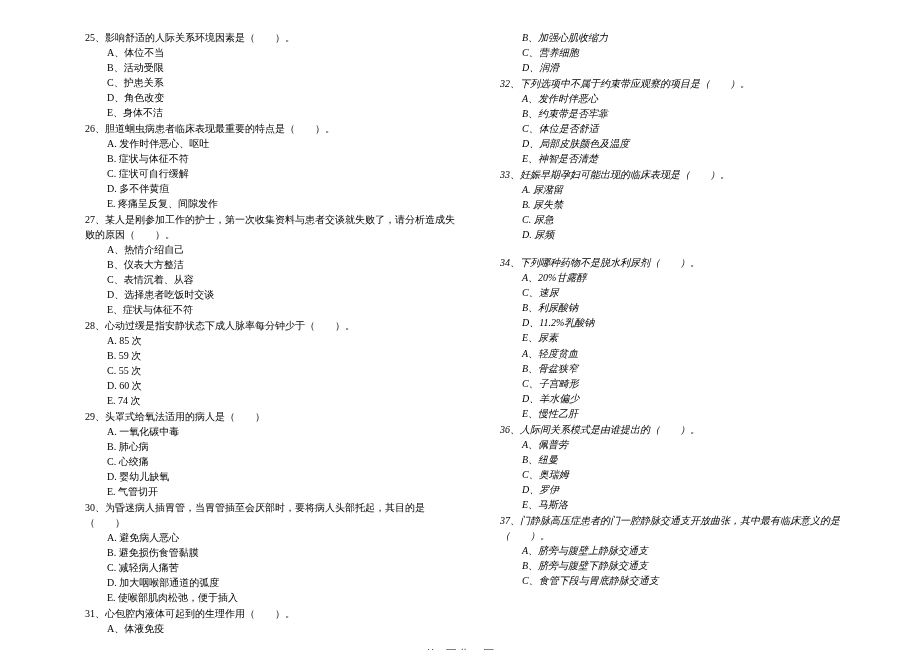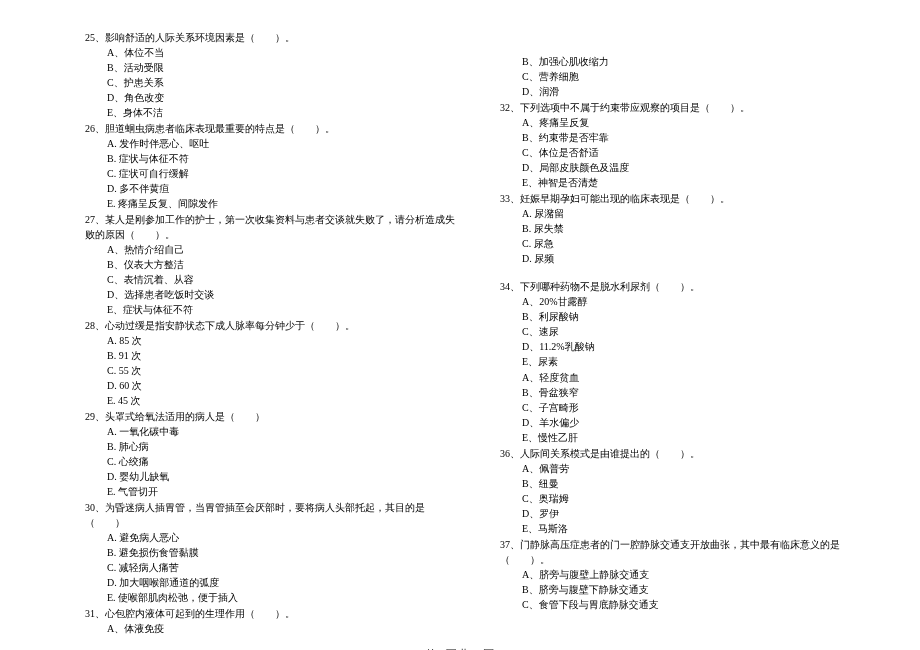--- a/index.html
+++ b/index.html
@@ -14,30 +14,30 @@
       font-family: "SimSun", "宋体", serif;
       font-size: 10px;
       color: #000;
       display: flex;
       flex-direction: column;
     }
     .content {
       display: flex;
       flex: 1;
       padding: 30px 45px 10px 85px;
-      align-items: center;
     }
     .column {
       flex: 1;
     }
     .col-left {
       padding-right: 30px;
     }
     .col-right {
       padding-left: 10px;
+      font-style: italic;
     }
     .question {
       margin-bottom: 1px;
       line-height: 15px;
     }
     .q-stem {
       margin-left: 0;
     }
     .q-option {
       margin-left: 22px;
@@ -77,24 +77,24 @@
       <div class="q-option">A、热情介绍自己</div>
       <div class="q-option">B、仪表大方整洁</div>
       <div class="q-option">C、表情沉着、从容</div>
       <div class="q-option">D、选择患者吃饭时交谈</div>
       <div class="q-option">E、症状与体征不符</div>
     </div>
 
     <div class="question">
       <div class="q-stem">28、心动过缓是指安静状态下成人脉率每分钟少于（　　）。</div>
       <div class="q-option">A. 85 次</div>
-      <div class="q-option">B. 91 次</div>
+      <div class="q-option">B. 59 次</div>
       <div class="q-option">C. 55 次</div>
       <div class="q-option">D. 60 次</div>
-      <div class="q-option">E. 45 次</div>
+      <div class="q-option">E. 74 次</div>
     </div>
 
     <div class="question">
       <div class="q-stem">29、头罩式给氧法适用的病人是（　　）</div>
       <div class="q-option">A. 一氧化碳中毒</div>
       <div class="q-option">B. 肺心病</div>
       <div class="q-option">C. 心绞痛</div>
       <div class="q-option">D. 婴幼儿缺氧</div>
       <div class="q-option">E. 气管切开</div>
     </div>
@@ -118,42 +118,42 @@
   <div class="column col-right">
 
     <div class="question">
       <div class="q-option">B、加强心肌收缩力</div>
       <div class="q-option">C、营养细胞</div>
       <div class="q-option">D、润滑</div>
     </div>
 
     <div class="question">
       <div class="q-stem">32、下列选项中不属于约束带应观察的项目是（　　）。</div>
-      <div class="q-option">A、疼痛呈反复</div>
+      <div class="q-option">A、发作时伴恶心</div>
       <div class="q-option">B、约束带是否牢靠</div>
       <div class="q-option">C、体位是否舒适</div>
       <div class="q-option">D、局部皮肤颜色及温度</div>
       <div class="q-option">E、神智是否清楚</div>
     </div>
 
     <div class="question">
       <div class="q-stem">33、妊娠早期孕妇可能出现的临床表现是（　　）。</div>
       <div class="q-option">A. 尿潴留</div>
       <div class="q-option">B. 尿失禁</div>
       <div class="q-option">C. 尿急</div>
       <div class="q-option">D. 尿频</div>
     </div>
 
     <div style="height:12px"></div>
 
     <div class="question">
       <div class="q-stem">34、下列哪种药物不是脱水利尿剂（　　）。</div>
       <div class="q-option">A、20%甘露醇</div>
+      <div class="q-option">C、速尿</div>
       <div class="q-option">B、利尿酸钠</div>
-      <div class="q-option">C、速尿</div>
       <div class="q-option">D、11.2%乳酸钠</div>
       <div class="q-option">E、尿素</div>
     </div>
 
     <div class="question">
       <div class="q-option">A、轻度贫血</div>
       <div class="q-option">B、骨盆狭窄</div>
       <div class="q-option">C、子宫畸形</div>
       <div class="q-option">D、羊水偏少</div>
       <div class="q-option">E、慢性乙肝</div>

